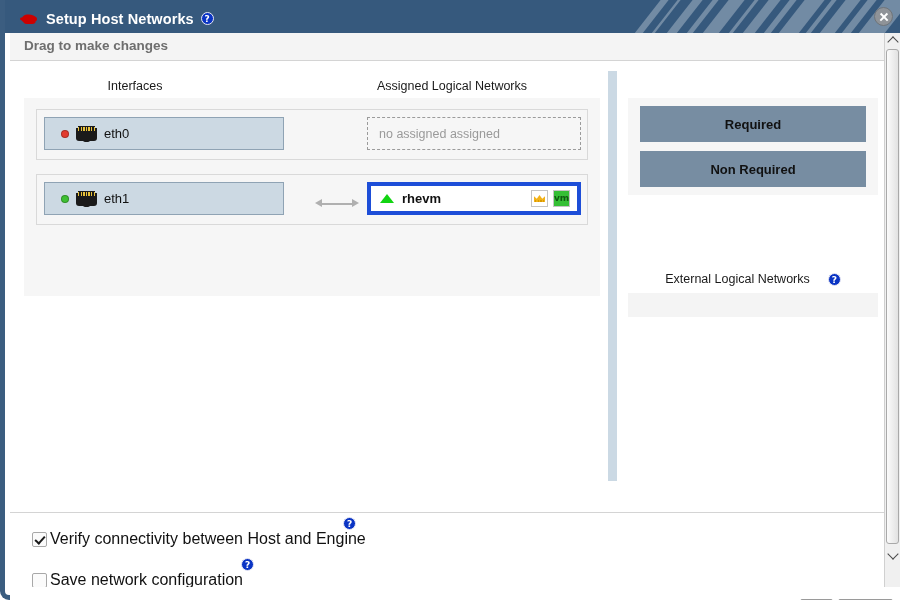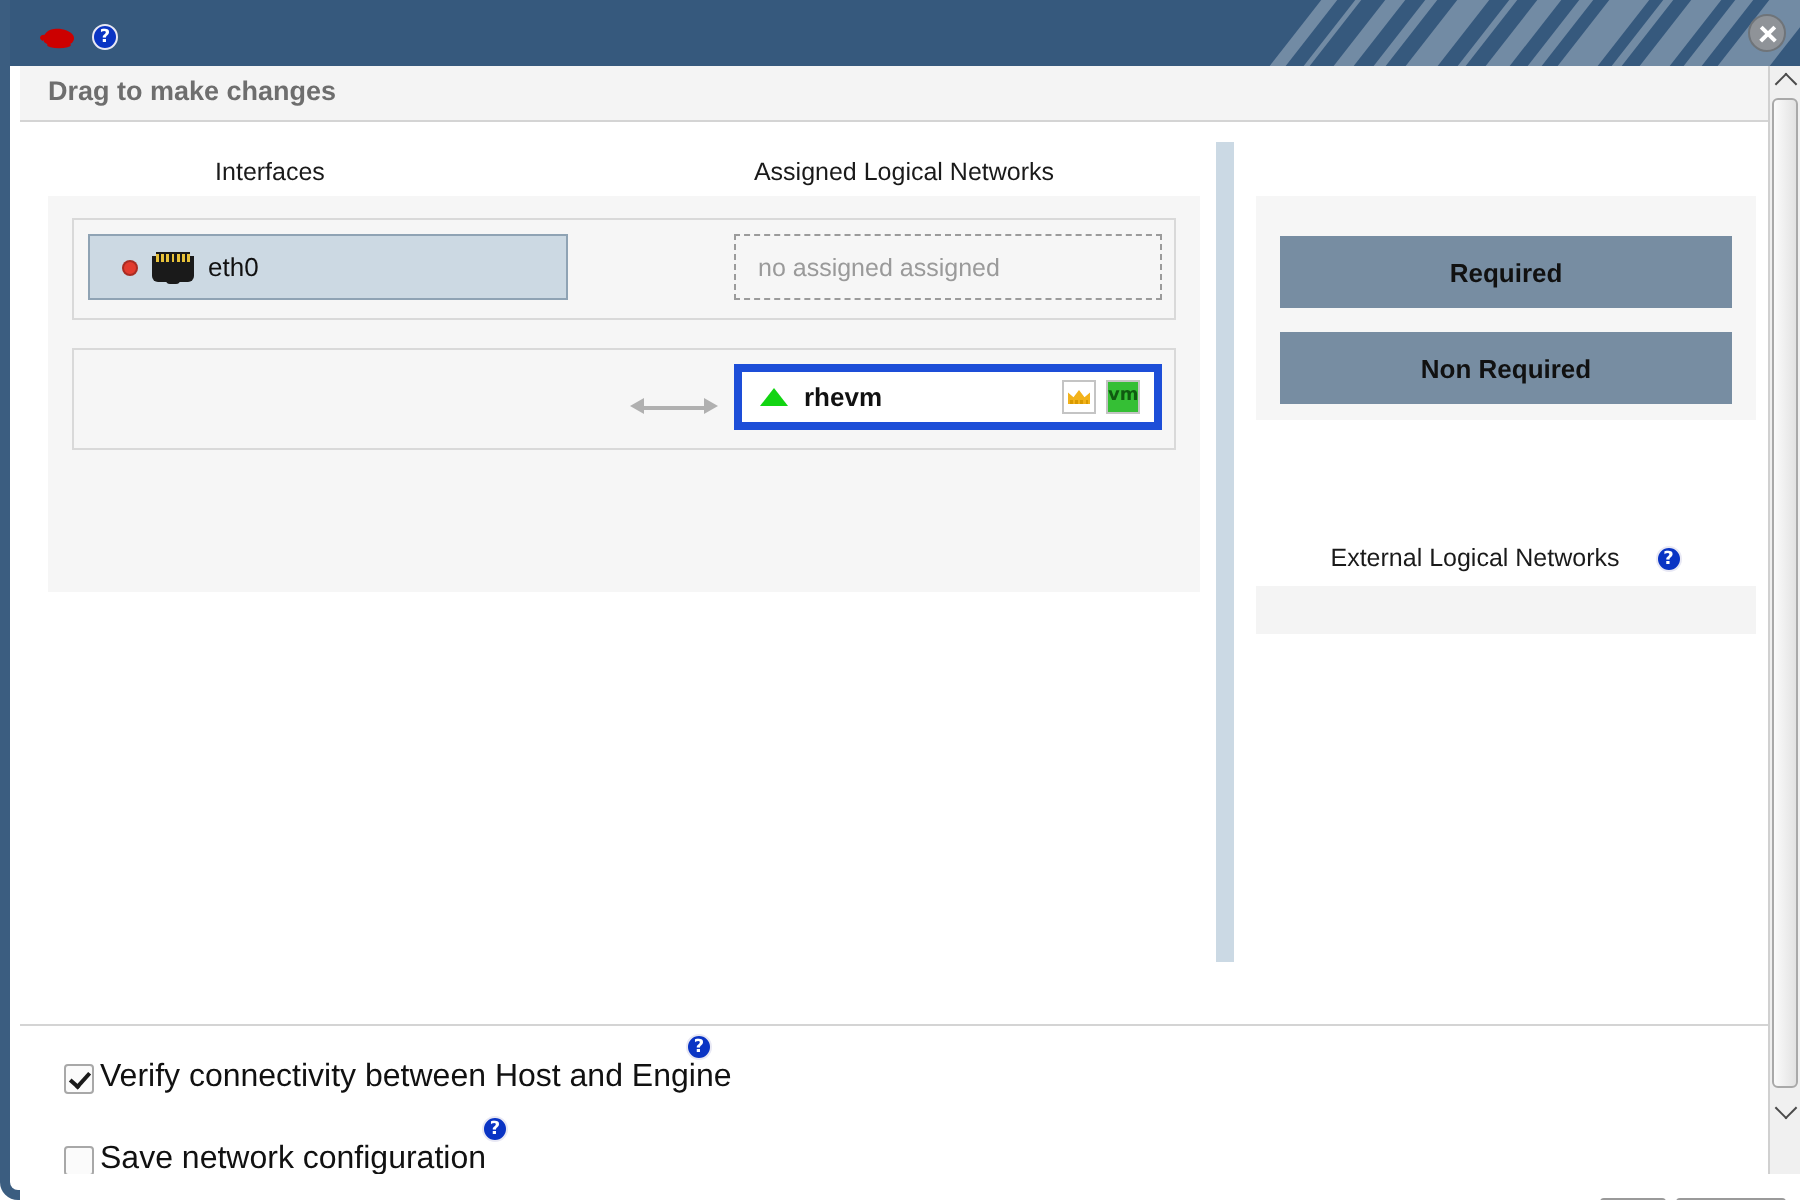--- a/index.html
+++ b/index.html
@@ -346,21 +346,21 @@
     position: absolute;
     left: 618px; top: 36px;
     width: 250px;
     background: #f6f6f6;
     box-sizing: border-box;
     padding: 8px 0;
   }
   .net-bucket {
     width: 226px;
     height: 36px;
-    margin: 12px auto 9px auto;
+    margin: 0 auto 9px auto;
     background: #778da2;
     display: flex;
     align-items: center;
     justify-content: center;
     cursor: pointer;
   }
   .net-bucket:last-child { margin-bottom: 0; }
   .net-bucket span {
     font-size: 13px;
     font-weight: bold;
@@ -528,20 +528,21 @@
       <div class="streak" style="right:252px; width:8px;"></div>
     </div>
     <div class="titlebar-inner">
       <span class="rh-logo">
         <svg width="20" height="15" viewBox="0 0 20 15">
           <path d="M3 10 C2 7 4 4 8 3.5 C12 3 16 4.5 17.5 6.5 C18.5 8 18 10 16 11 C12 12.8 6 12.5 3 10 Z" fill="#cc0000"></path>
           <path d="M2.5 9.5 C1 9 0.6 7.6 1.6 6.8 C2.4 6.2 4 6.3 5 6.8 C4 7.6 3 8.6 2.5 9.5 Z" fill="#cc0000"></path>
           <ellipse cx="10.5" cy="11.5" rx="6" ry="1.6" fill="#cc0000"></ellipse>
         </svg>
       </span>
+      <span class="title-text">Setup Host Networks</span>
       <span class="help-icon">?</span>
     </div>
     <div class="close-btn"></div>
   </div>
 
   <div class="body-area">
 
     <div class="banner">
       <span class="banner-text">Drag to make changes</span>
     </div>
@@ -564,20 +565,29 @@
                 <span class="tab"></span>
             </span>
             <span class="nic-label">eth0</span>
           </div>
           <div class="net-slot-empty">
             <span>no assigned assigned</span>
           </div>
         </div>
 
         <div class="iface-group" id="group-1">
+          <div class="nic-box">
+            <span class="status-dot up"></span>
+            <span class="nic-icon">
+              <span class="jack"></span>
+                <span class="pins"></span>
+                <span class="tab"></span>
+            </span>
+            <span class="nic-label">eth1</span>
+          </div>
           <div class="connector">
             <span class="head-l"></span>
               <span class="shaft"></span>
               <span class="head-r"></span>
           </div>
           <div class="net-row">
             <span class="tri-up"></span>
             <span class="net-name">rhevm</span>
             <span class="badge crown"></span>
             <span class="badge vm"></span>

